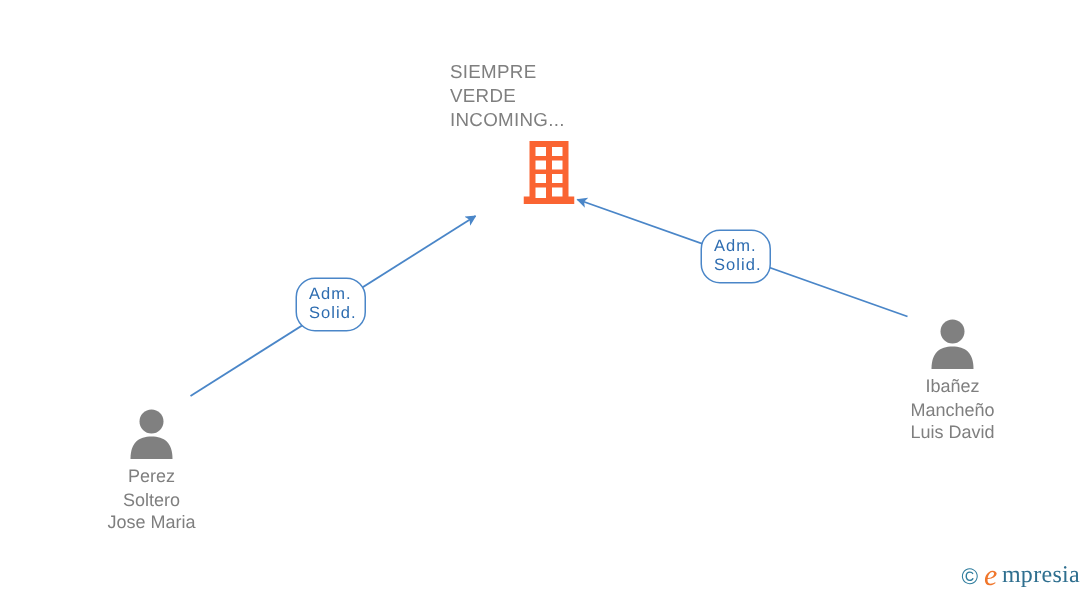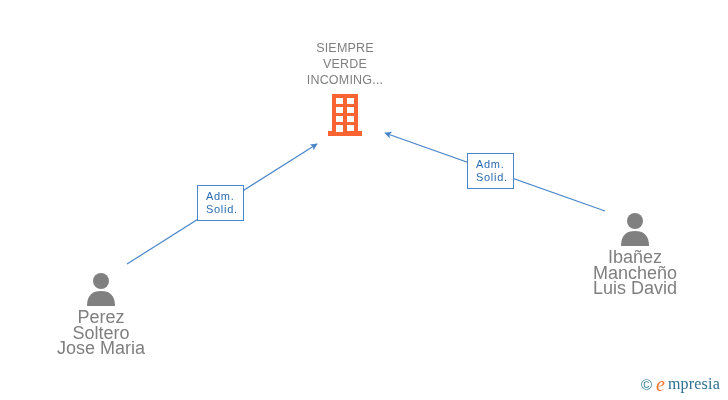--- a/index.html
+++ b/index.html
@@ -23,24 +23,23 @@
     left: 0;
     top: 0;
     width: 728px;
     height: 400px;
     pointer-events: none;
   }
 
   
   .company-node {
     position: absolute;
-    left: 279px;
+    left: 300px;
     top: 40px;
     width: 132px;
-    text-align: center;
   }
   .company-title {
     font-size: 12.5px;
     line-height: 16px;
     color: #7f7f7f;
     letter-spacing: 0.2px;
     white-space: pre-line;
   }
   .company-icon {
     margin: 6px auto 0 auto;
@@ -57,33 +56,33 @@
   }
   .person-node.left  { left: 31px;  top: 272px; }
   .person-node.right { left: 565px; top: 212px; }
   .person-icon {
     width: 34px;
     height: 34px;
     display: block;
     margin: 0 auto 4px auto;
   }
   .person-name {
-    font-size: 18px;
+    font-size: 12px;
     line-height: 15.5px;
     color: #7f7f7f;
     white-space: pre-line;
   }
 
   
   .edge-label {
     position: absolute;
     box-sizing: border-box;
     background: #ffffff;
     border: 1px solid #4a86c8;
-    border-radius: 0;
+    border-radius: 13px;
     color: #2d6cb0;
     font-size: 11px;
     line-height: 13px;
     letter-spacing: 0.7px;
     padding: 4px 7px 4px 8px;
     text-align: left;
     white-space: pre-line;
   }
   .edge-label.left  { left: 197px; top: 185px; width: 47px; }
   .edge-label.right { left: 467px; top: 153px; width: 47px; }

